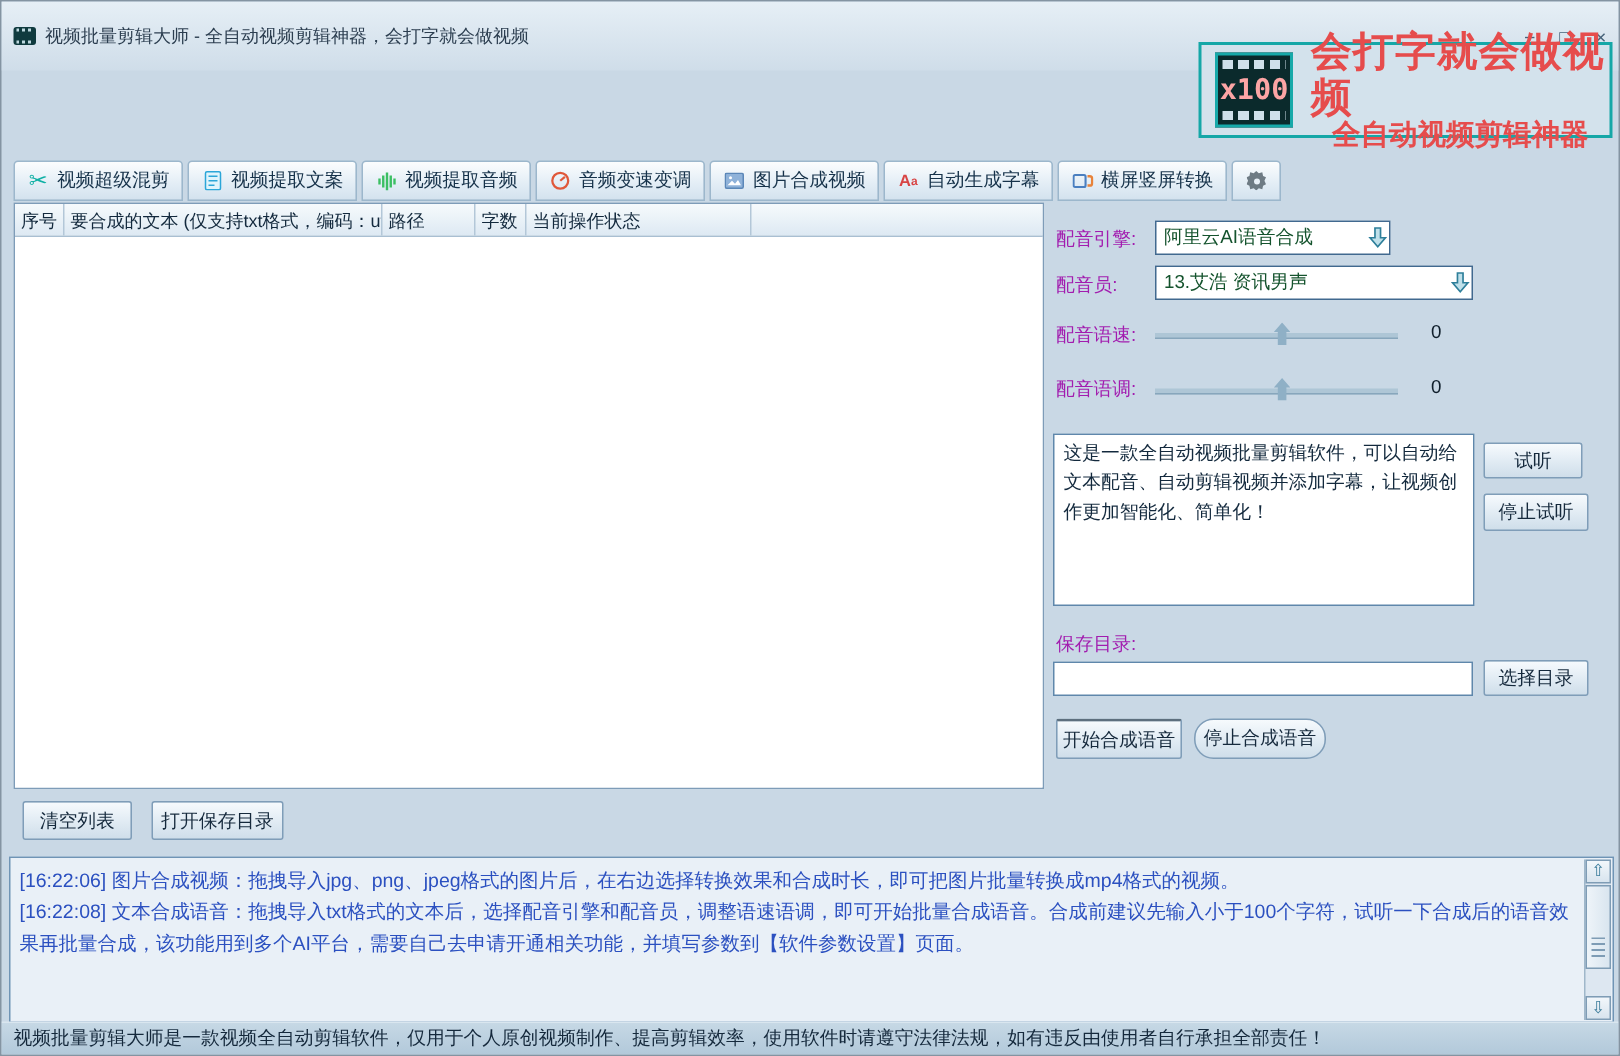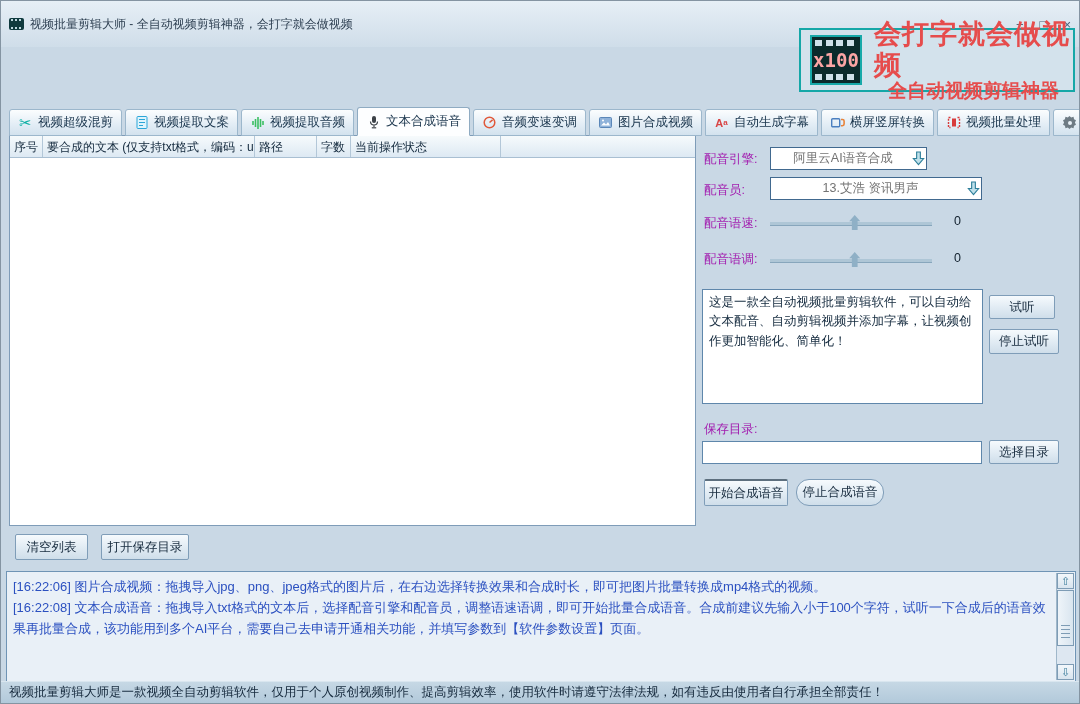--- a/index.html
+++ b/index.html
@@ -50,21 +50,21 @@
   .th:nth-child(4){width:34px;}.th:nth-child(5){width:150px;}.th:nth-child(6){flex:1;border-right:none;}
   .list-body{flex:1;background:#fff;}
   
   .btn{position:absolute;display:flex;align-items:center;justify-content:center;
     background:linear-gradient(#f6fafd,#e2ecf4 50%,#cfdeea);border:1px solid #7f9db8;
     border-radius:2px;font-size:12.5px;color:#15293c;box-sizing:border-box;font-family:inherit;white-space:nowrap;}
   .btn-default{border-top:2px solid #5d6f7e;}
   
   .plabel{position:absolute;font-size:12.5px;color:#a21caf;white-space:nowrap;}
   .dropdown{position:absolute;height:23px;background:#fff;border:1px solid #41698f;box-sizing:border-box;
-    display:flex;align-items:center;font-size:12.5px;color:#737373;padding-left:5px;text-align:center;}
+    display:flex;align-items:center;font-size:12.5px;color:#14532d;padding-left:5px;}
   .dropdown .dd-text{flex:1;overflow:hidden;white-space:nowrap;}
   .dd-arrow{flex:0 0 auto;width:16px;display:flex;align-items:center;justify-content:center;}
   .slider-track{position:absolute;height:3px;background:#aec6d6;border-bottom:1px solid #87a6bc;}
   .slider-thumb{position:absolute;top:-7px;width:11px;height:15px;background:#8fb0c6;
     clip-path:polygon(50% 0,100% 42%,76% 42%,76% 100%,24% 100%,24% 42%,0 42%);filter:drop-shadow(0 0 0.5px #46758f);}
   .sval{position:absolute;font-size:12.5px;color:#101f2c;}
   textarea.preview{position:absolute;left:701px;top:288px;width:281px;height:115px;box-sizing:border-box;
     border:1px solid #5f87ab;background:#fff;resize:none;font-family:inherit;font-size:12.5px;
     line-height:1.55;color:#13293d;padding:3px 6px;outline:none;}
   input.dirinput{position:absolute;left:701px;top:440px;width:280px;height:23px;box-sizing:border-box;
@@ -134,31 +134,20 @@
             <line x1="2" y1="5" x2="2" y2="9"></line>
             <line x1="4.5" y1="3" x2="4.5" y2="11"></line>
             <line x1="7" y1="1" x2="7" y2="13"></line>
             <line x1="9.5" y1="3" x2="9.5" y2="11"></line>
             <line x1="12" y1="5" x2="12" y2="9"></line>
           </g>
         </svg>
     </span>
     <span>视频提取音频</span>
   </div>
-  <div class="tab active">
-    <span class="ticon">
-      <svg width="12" height="14">
-          <rect x="4" y="1" width="4" height="7" rx="2" fill="#3c4248"></rect>
-          <path d="M2.5 6.5a3.5 3.5 0 0 0 7 0" fill="none" stroke="#3c4248" stroke-width="1.2"></path>
-          <line x1="6" y1="10.2" x2="6" y2="12" stroke="#3c4248" stroke-width="1.2"></line>
-          <line x1="3.8" y1="12.8" x2="8.2" y2="12.8" stroke="#3c4248" stroke-width="1.2"></line>
-        </svg>
-    </span>
-    <span>文本合成语音</span>
-  </div>
   <div class="tab">
     <span class="ticon">
       <svg width="13" height="13">
           <circle cx="6.5" cy="6.5" r="5.3" fill="none" stroke="#e0583a" stroke-width="1.5"></circle>
           <line x1="6.5" y1="6.5" x2="9.6" y2="3.9" stroke="#e0583a" stroke-width="1.5"></line>
         </svg>
     </span>
     <span>音频变速变调</span>
   </div>
   <div class="tab">
@@ -176,30 +165,20 @@
     <span>自动生成字幕</span>
   </div>
   <div class="tab">
     <span class="ticon">
       <svg width="14" height="13">
           <rect x="0.7" y="2.7" width="8" height="8" rx="1" fill="none" stroke="#4a7fc0" stroke-width="1.4"></rect>
           <path d="M10 3.5h1.5a1.6 1.6 0 0 1 1.6 1.6v3a1.6 1.6 0 0 1-1.6 1.6H10" fill="none" stroke="#e8833a" stroke-width="1.6"></path>
         </svg>
     </span>
     <span>横屏竖屏转换</span>
-  </div>
-  <div class="tab">
-    <span class="ticon">
-      <svg width="14" height="13">
-          <path d="M3.5 1.5h-2v10h2" fill="none" stroke="#d83b3b" stroke-width="1.4" stroke-dasharray="2 1.2"></path>
-          <rect x="5" y="2.5" width="4" height="8" fill="#d83b3b"></rect>
-          <path d="M10.5 1.5h2v10h-2" fill="none" stroke="#d83b3b" stroke-width="1.4" stroke-dasharray="2 1.2"></path>
-        </svg>
-    </span>
-    <span>视频批量处理</span>
   </div>
   <div class="tab">
     <span class="ticon">
         <span class="gear"></span>
       </span>
 
   </div>
 </div>
 
 <div class="table">

